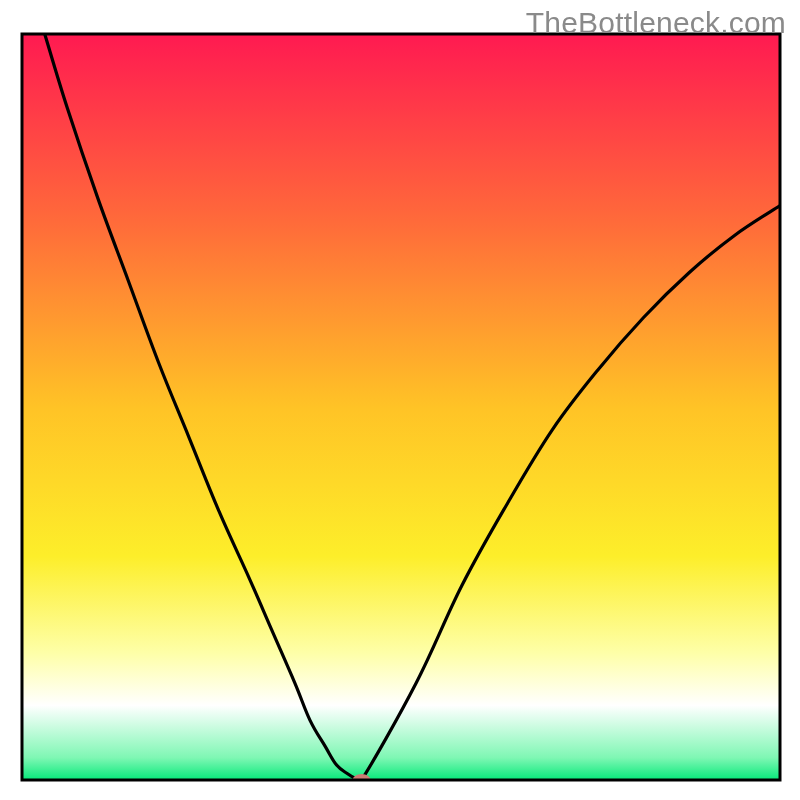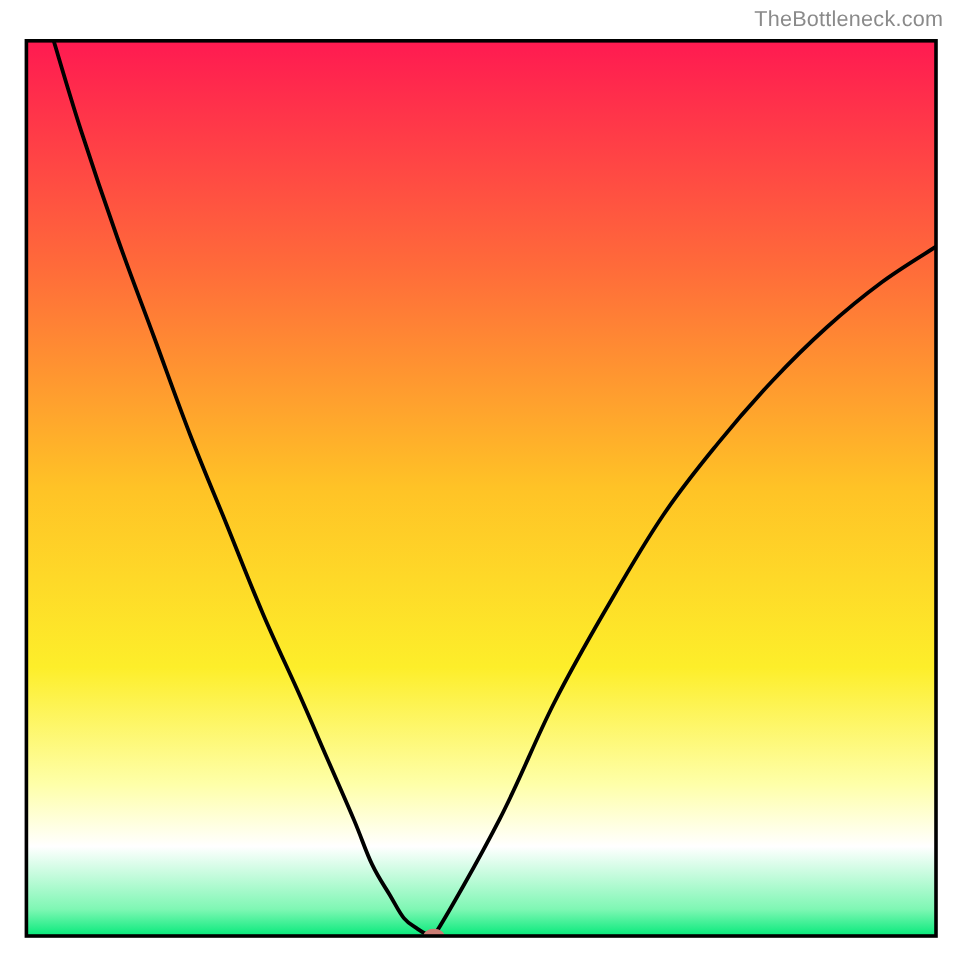--- a/index.html
+++ b/index.html
@@ -10,21 +10,21 @@
   }
   .container {
     width: 800px;
     height: 800px;
     position: relative;
   }
   .watermark {
     position: absolute;
     top: 6px;
     right: 14px;
-    font-size: 18px;
+    font-size: 30px;
     color: #8a8a8a;
     font-weight: 500;
     letter-spacing: 0.2px;
     z-index: 10;
   }
   .plot {
     position: absolute;
     left: 0;
     top: 0;
     width: 800px;

